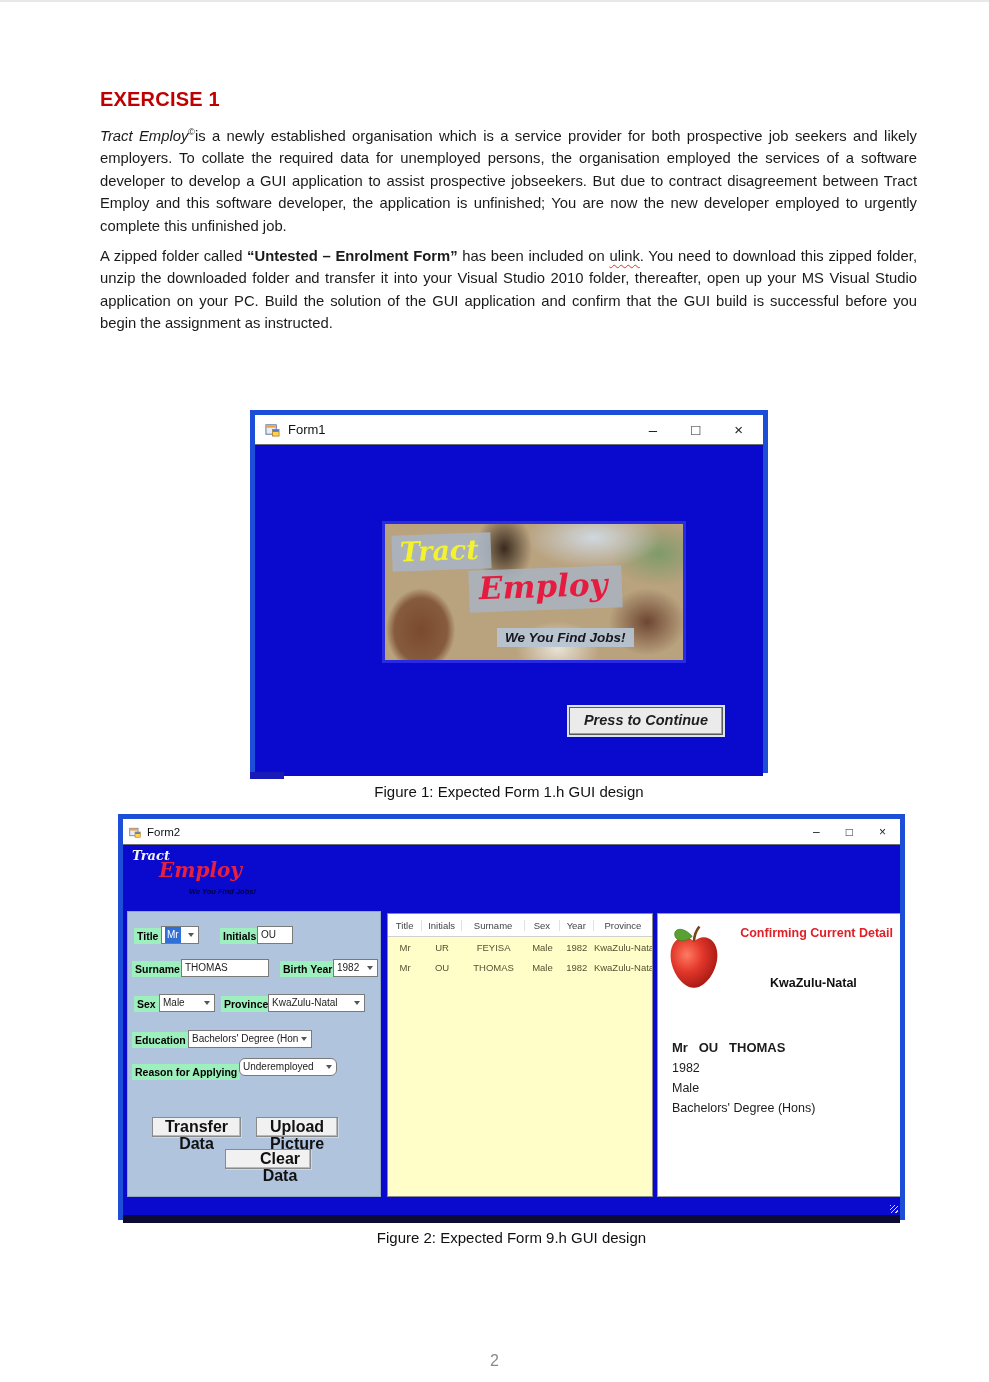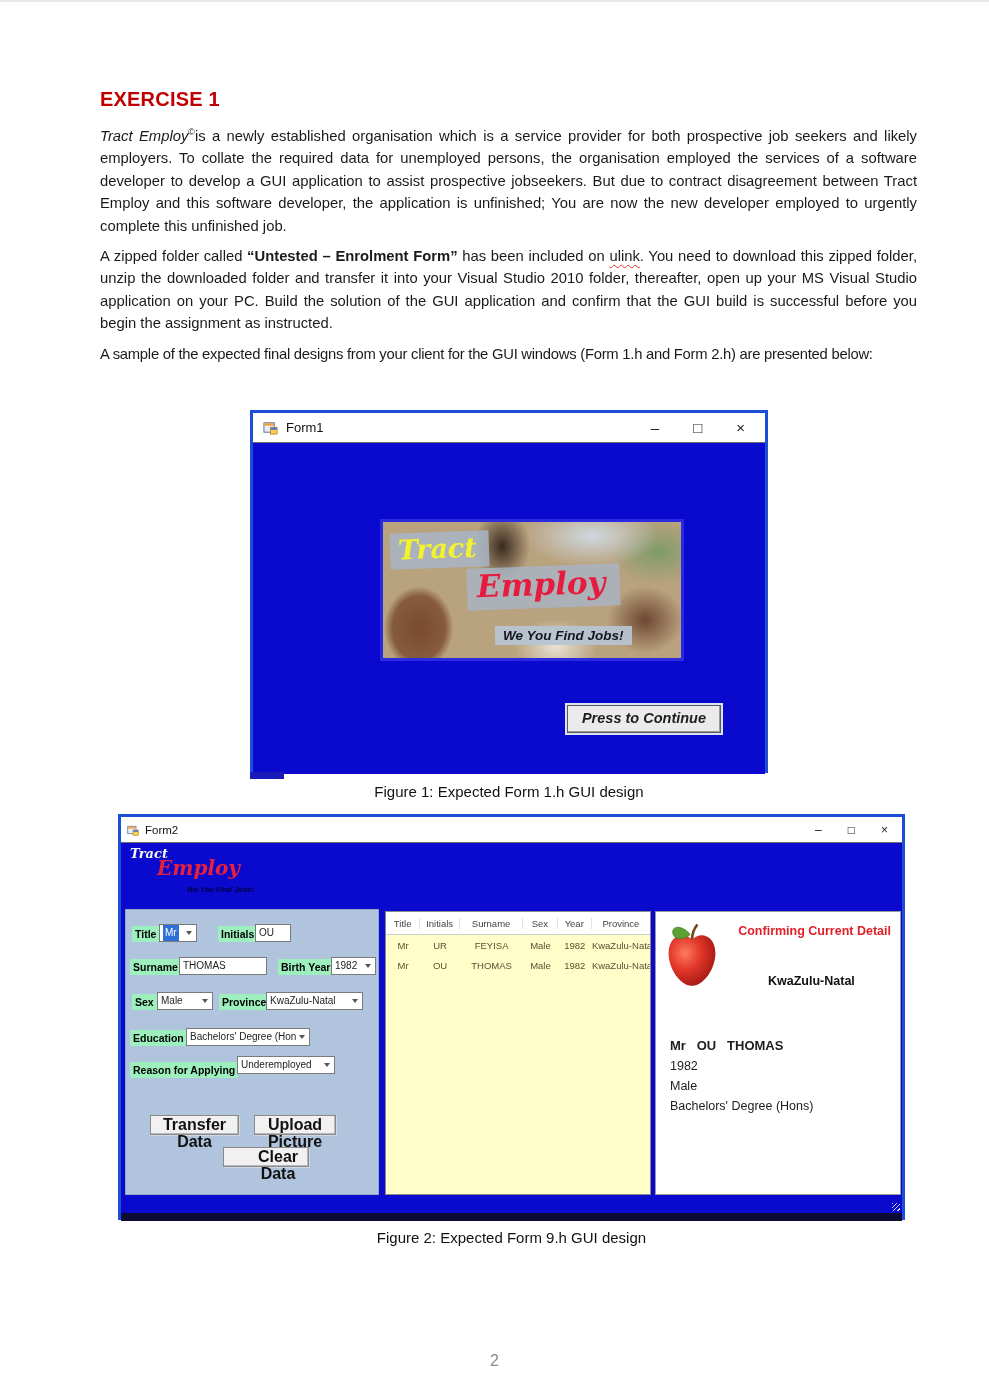--- a/index.html
+++ b/index.html
@@ -14,21 +14,21 @@
   .para { font-size:14.8px; line-height:22.4px; text-align:justify; margin:0 0 8px 0; }
   .para i { font-style:italic; }
   .para sup { font-size:9px; vertical-align:super; }
   .spellcheck {
     text-decoration:underline; text-decoration-style:wavy;
     text-decoration-color:#e03030; text-decoration-thickness:1px; text-underline-offset:3px;
   }
   .condensed { letter-spacing:-0.25px; }
 
   
-  .win { position:absolute; background:#ffffff; border:3px solid #1d4ed8; box-sizing:border-box; }
+  .win { position:absolute; background:#ffffff; border:5px solid #1d4ed8; box-sizing:border-box; }
   .titlebar { display:flex; align-items:center; background:#ffffff; border-bottom:1px solid #6e6e6e; box-sizing:border-box; }
   .winicon { display:inline-flex; margin:0 8px 0 10px; }
   .wtitle { color:#111; }
   .wctrls { margin-left:auto; display:flex; align-items:center; color:#222; }
   .wctrls span { display:inline-block; text-align:center; cursor:default; }
 
   
   .form1 { left:250px; top:408px; width:518px; height:363px; }
   .form1 .titlebar { height:30px; }
   .form1 .wtitle { font-size:13px; }
@@ -130,21 +130,20 @@
 </style>
 </head>
 <body>
 
 <div class="page">
 
   <div class="content">
     <h1 class="exheading">EXERCISE 1</h1>
     <p class="para"><i>Tract Employ</i><sup>©</sup><span>is a newly established organisation which is a service provider for both prospective job seekers and likely employers. To collate the required data for unemployed persons, the organisation employed the services of a software developer to develop a GUI application to assist prospective jobseekers. But due to contract disagreement between Tract Employ and this software developer, the application is unfinished; You are now the new developer employed to urgently complete this unfinished job.</span></p>
     <p class="para"><span>A zipped folder called </span><b>“Untested – Enrolment Form”</b><span> has been included on </span><span class="spellcheck">ulink</span><span>. You need to download this zipped folder, unzip the downloaded folder and transfer it into your Visual Studio 2010 folder, thereafter, open up your MS Visual Studio application on your PC. Build the solution of the GUI application and confirm that the GUI build is successful before you begin the assignment as instructed.</span></p>
-    <p class="para condensed">A sample of the expected final designs from your client for the GUI windows (Form 1.h and Form 2.h) are presented below:</p>
   </div>
 
   <div class="win form1">
     <div class="titlebar">
       <span class="winicon">
         <svg width="15" height="15" viewBox="0 0 16 16">
           <rect x="1" y="3" width="11" height="10" fill="#e8edf5" stroke="#5a6b9c" stroke-width="1"></rect>
           <rect x="1.5" y="3.5" width="10" height="2.6" fill="#f0a23c"></rect>
           <rect x="8" y="8" width="7" height="7" fill="#ffd24a" stroke="#a87820" stroke-width="0.8"></rect>
           <rect x="8.3" y="8.3" width="6.4" height="2.2" fill="#4a78d0"></rect>
@@ -219,21 +218,21 @@
           <span class="chev"></span>
         </div>
 
         <span class="lbl" style="left:4px; top:120px;">Education</span>
         <div class="combo" style="left:60px; top:118px; width:124px;">
           <span class="cval">Bachelors' Degree (Hons)</span>
           <span class="chev"></span>
         </div>
 
         <span class="lbl" style="left:4px; top:152px;">Reason for Applying</span>
-        <div class="combo" style="left:111px; top:146px; width:98px;">
+        <div class="combo" style="left:111px; top:146px; width:98px;border-radius:6px;">
           <span class="cval">Underemployed</span>
           <span class="chev"></span>
         </div>
 
         <div class="fbtn" style="left:24px; top:205px; width:87px;">Transfer Data</div>
         <div class="fbtn" style="left:128px; top:205px; width:80px;">Upload Picture</div>
         <div class="fbtn" style="left:97px; top:237px; width:60px;padding-left:24px;">Clear Data</div>
       </div>
 
       <div class="grid">

